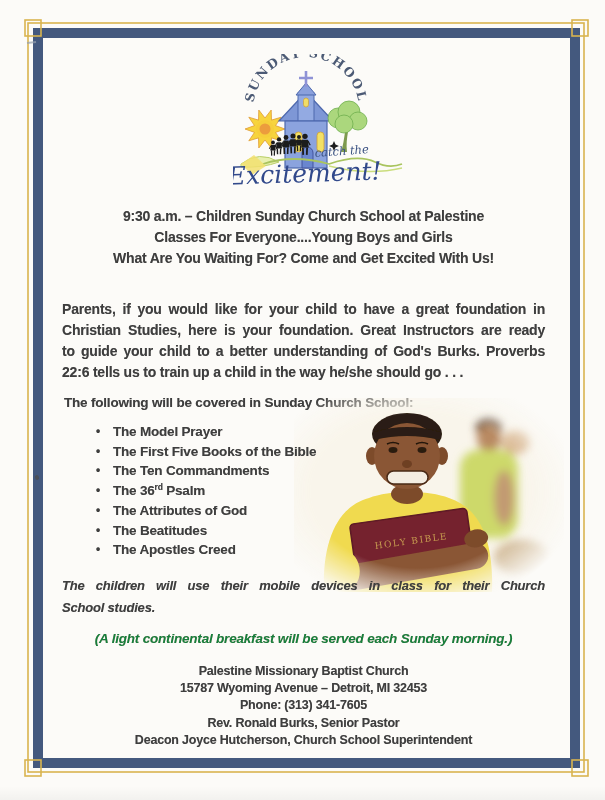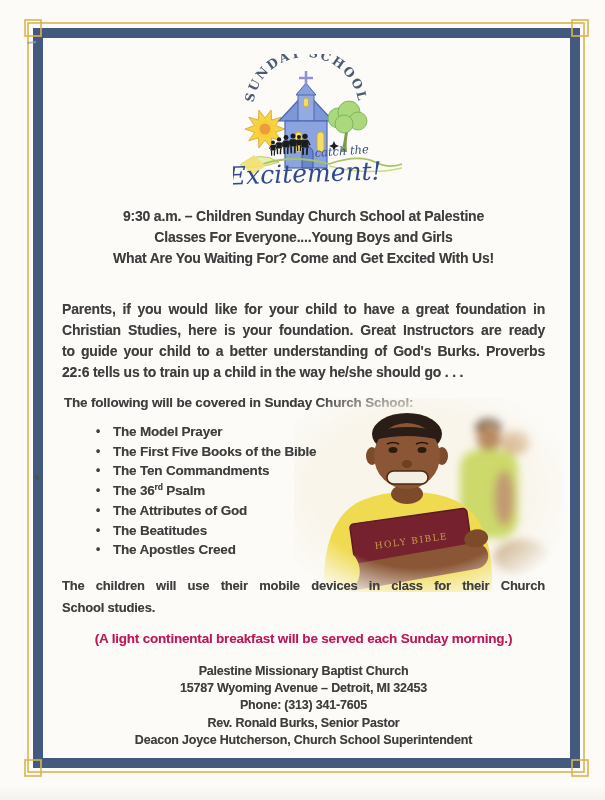--- a/index.html
+++ b/index.html
@@ -18,23 +18,23 @@
   .center{text-align:center;}
   .jline{text-align:justify;text-align-last:justify;}
   .heading{left:62px;top:206px;width:483px;font-size:14px;line-height:21px;}
   .intro{left:62px;top:299px;width:483px;font-size:14px;line-height:21px;}
   .covered-title{left:64px;top:395px;width:483px;font-size:13.5px;}
   ul.topics{left:94px;top:422px;width:300px;margin:0;padding:0;list-style:none;
     font-size:13.5px;z-index:3;}
   ul.topics li{position:relative;padding-left:19px;line-height:19.7px;}
   ul.topics li::before{content:"•";position:absolute;left:2px;top:0;font-size:12px;}
   sup{font-size:8.5px;line-height:0;vertical-align:super;}
-  .devices{left:62px;top:575px;width:483px;font-size:13px;line-height:21.5px;z-index:3;}
-  .breakfast{left:62px;top:631px;width:483px;font-size:13.5px;
-    color:#be185d;text-shadow:0 0 0.5px rgba(199,84,80,0.5);}
+  .devices{left:62px;top:575px;width:483px;font-size:13px;line-height:21.5px;z-index:3;font-style:italic;}
+  .breakfast{left:62px;top:631px;width:483px;font-size:13.5px;font-style:italic;
+    color:#15803d;text-shadow:0 0 0.5px rgba(199,84,80,0.5);}
   .footer{left:62px;top:663px;width:483px;font-size:12.5px;line-height:17.2px;}
   .speck{left:35px;top:475px;width:4px;height:5px;background:#4e4e4e;opacity:.75;
     border-radius:45%;transform:rotate(-18deg);}
   .photo-wrap{left:294px;top:398px;width:270px;height:194px;z-index:1;}
   .logo-wrap{left:233px;top:54px;width:170px;height:142px;}
   .border-svg{left:0;top:0;}
   .bottom-shade{left:0;top:786px;width:605px;height:14px;
     background:linear-gradient(rgba(0,0,0,0),rgba(0,0,0,0.04));}
 </style>
 </head>

